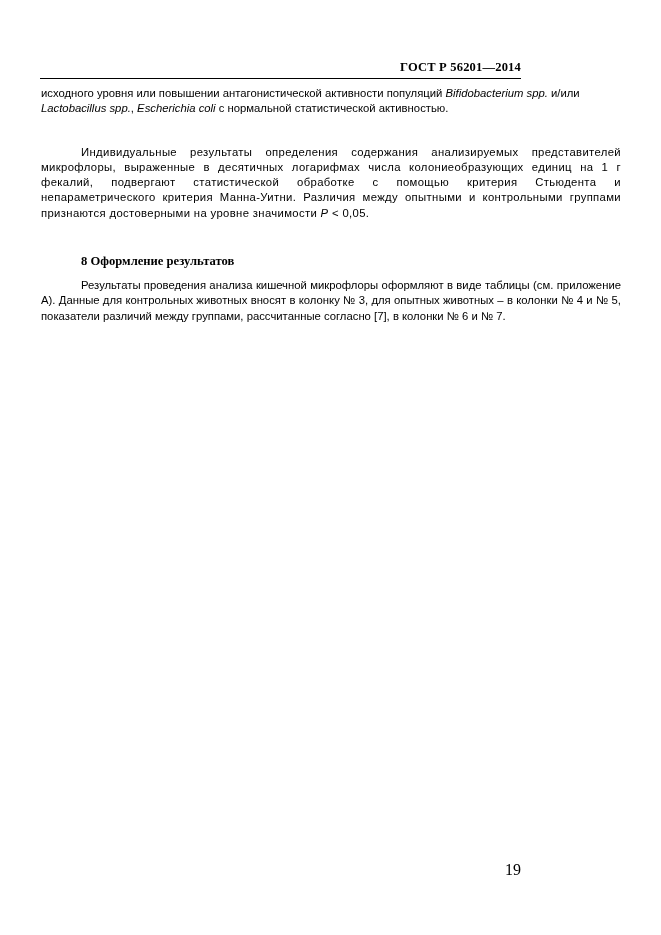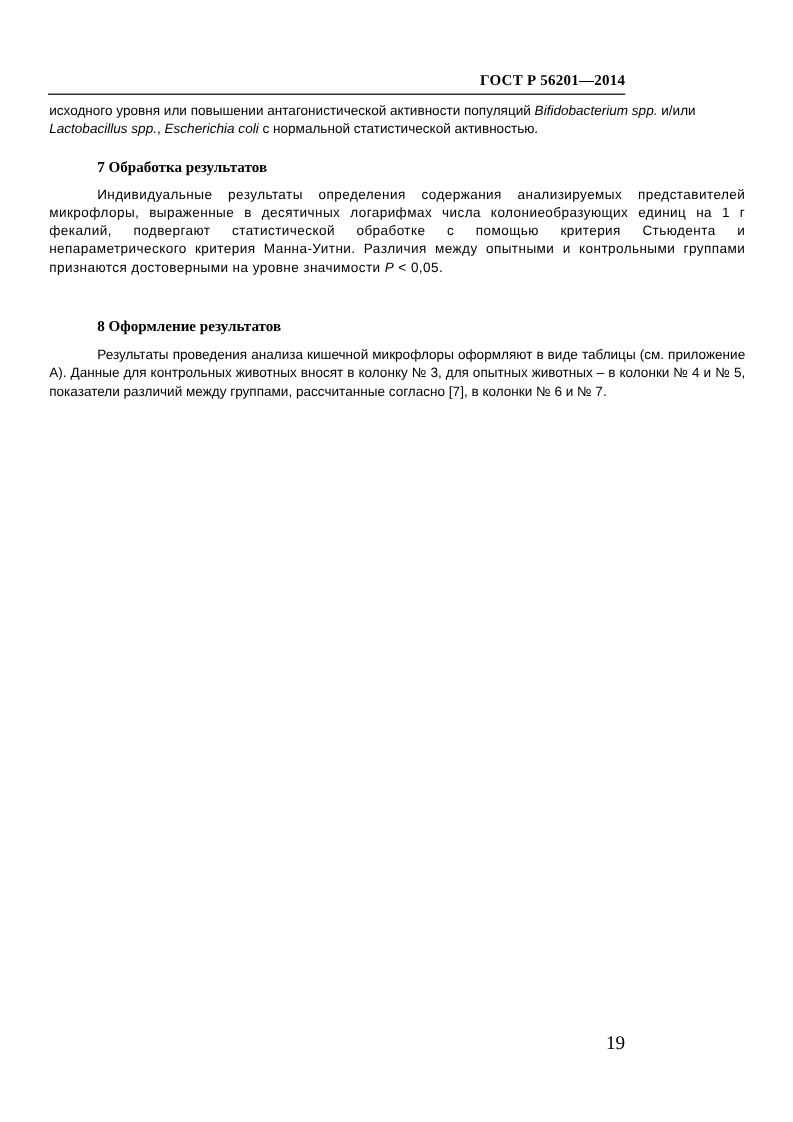--- a/index.html
+++ b/index.html
@@ -49,21 +49,21 @@
     width: 580px;
   }
   p {
     margin: 0;
     font-size: 11.3px;
     line-height: 15.3px;
     text-align: justify;
     text-justify: inter-word;
   }
   .intro-para {
-    margin-bottom: 14px;
+    margin-bottom: 28px;
   }
   .section-heading {
     font-family: "Liberation Serif", serif;
     font-weight: bold;
     font-size: 12.6px;
     line-height: 16px;
     margin: 0 0 9px 40px;
   }
   .body-para {
     text-indent: 40px;
@@ -91,21 +91,20 @@
 
 <div class="page">
 
   <div class="header">ГОСТ Р 56201—2014</div>
   <div class="header-rule"></div>
 
   <div class="content">
 
     <p class="intro-para"><span>исходного уровня или повышении антагонистической активности популяций </span><span class="it">Bifidobacterium spp.</span><span> и/или</span><br><span class="it">Lactobacillus spp.</span><span>, </span><span class="it">Escherichia coli</span><span>  с нормальной статистической активностью.</span></p>
 
-    <h2 class="section-heading">7 Обработка результатов</h2>
 
     <p class="body-para spaced gap-after"><span>Индивидуальные результаты определения содержания анализируемых представителей микрофлоры, выраженные в десятичных логарифмах числа колониеобразующих единиц на 1 г фекалий, подвергают статистической обработке с помощью критерия Стьюдента и непараметрического критерия Манна-Уитни. Различия между опытными и контрольными группами признаются достоверными на уровне значимости </span><span class="it">P</span><span> &lt; 0,05.</span></p>
 
     <h2 class="section-heading">8 Оформление результатов</h2>
 
     <p class="body-para">Результаты  проведения  анализа кишечной микрофлоры оформляют в виде  таблицы (см. приложение  А). Данные для контрольных животных вносят в колонку № 3, для опытных животных – в колонки № 4 и № 5, показатели различий между группами, рассчитанные согласно [7], в колонки № 6 и № 7.</p>
 
   </div>
 
   <div class="footer">19</div>

